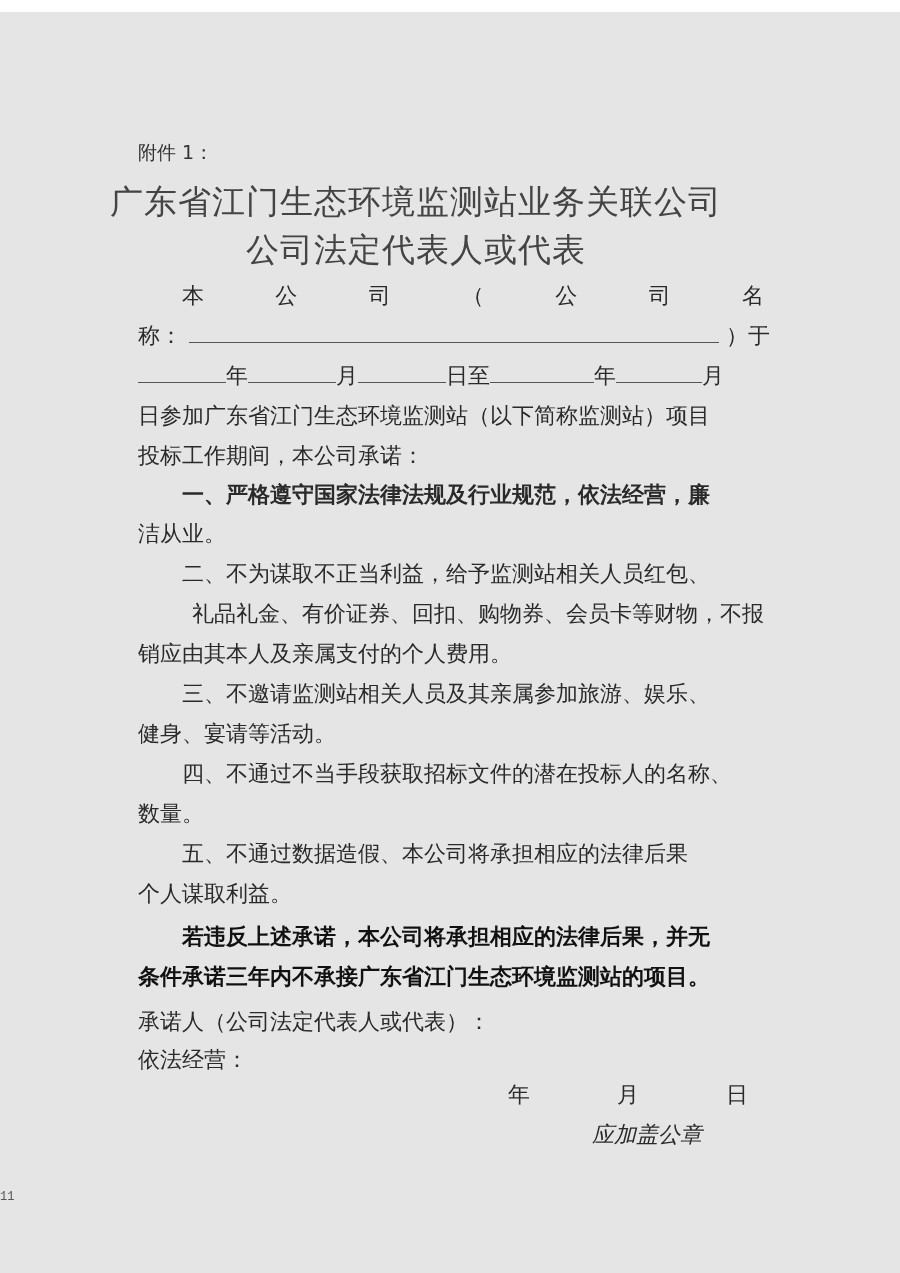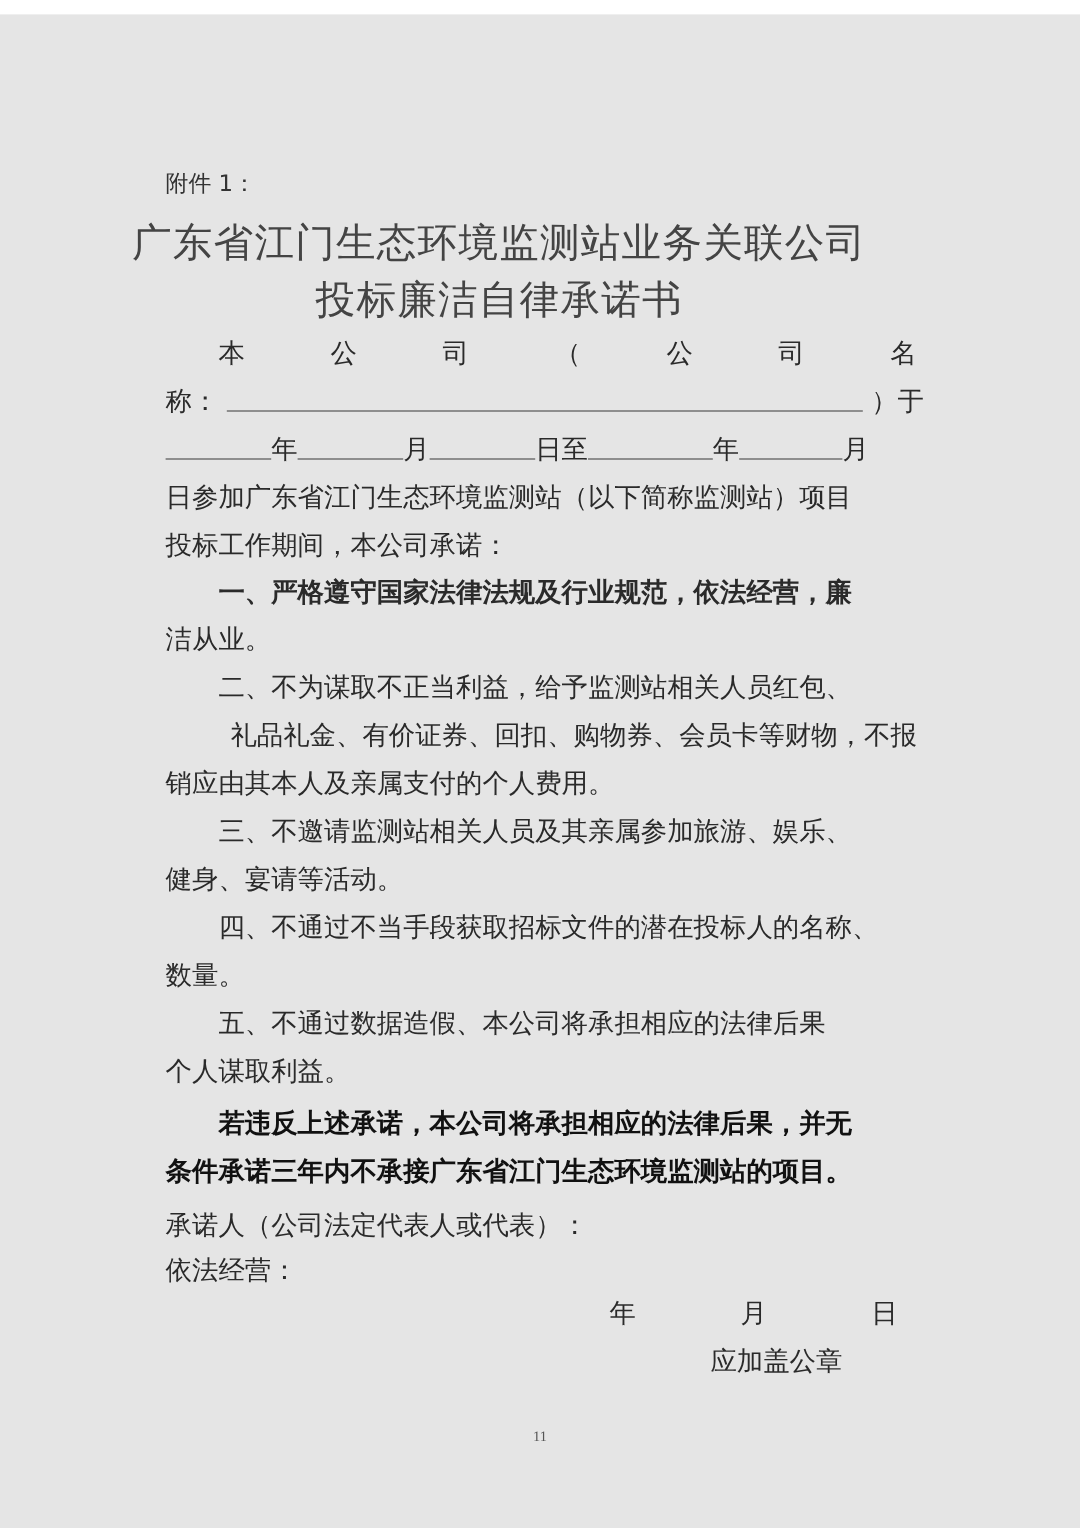--- a/index.html
+++ b/index.html
@@ -11,32 +11,32 @@
            font-family: "DejaVu Sans", sans-serif; letter-spacing: 1px; }
   .t1 { top: 168px; }
   .t2 { top: 216px; }
   .line { position: absolute; left: 138px; width: 626px; font-size: 22px; height: 40px; line-height: 40px; white-space: nowrap; }
   .spread { display: flex; justify-content: space-between; }
   .spread span { display: inline-block; }
   .ul { display: inline-block; border-bottom: 1.5px solid #555; height: 26px; vertical-align: top; }
   .indent { padding-left: 44px; }
   .bold { font-weight: bold; color: #111; }
   .date-row { position: absolute; top: 1068px; left: 508px; width: 240px; font-size: 22px; display: flex; justify-content: space-between; }
-  .seal { position: absolute; top: 1108px; left: 592px; font-size: 22px; }
-  .pageno { position: absolute; top: 1178px; left: 0; width: 900px; text-align: center; font-size: 12px; color: #555; font-family: Liberation Serif, serif; }
+  .seal { position: absolute; top: 1108px; left: 592px; font-size: 22px; font-style: italic; }
+  .pageno { position: absolute; top: 1178px; left: 0; width: 900px; text-align: left; font-size: 12px; color: #555; font-family: Liberation Mono, monospace; }
 </style>
 </head>
 <body>
 
 <div class="page">
 
   <div class="attach">附件 1：</div>
 
   <div class="title t1">广东省江门生态环境监测站业务关联公司</div>
-  <div class="title t2">投标廉洁自律承诺书</div>
+  <div class="title t2">公司法定代表人或代表</div>
 
   <div class="line spread" style="top:264px; padding-left:44px; width:582px;">
     <span>本</span>
     <span>公</span>
     <span>司</span>
     <span>（</span>
     <span>公</span>
     <span>司</span>
     <span>名</span>
   </div>

